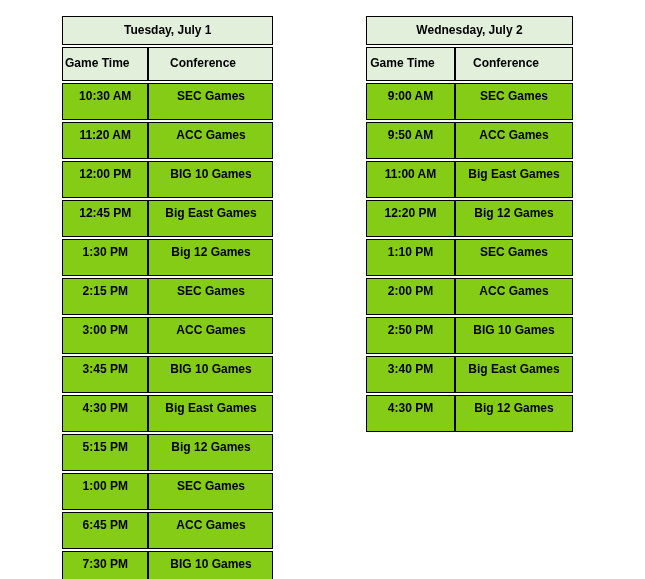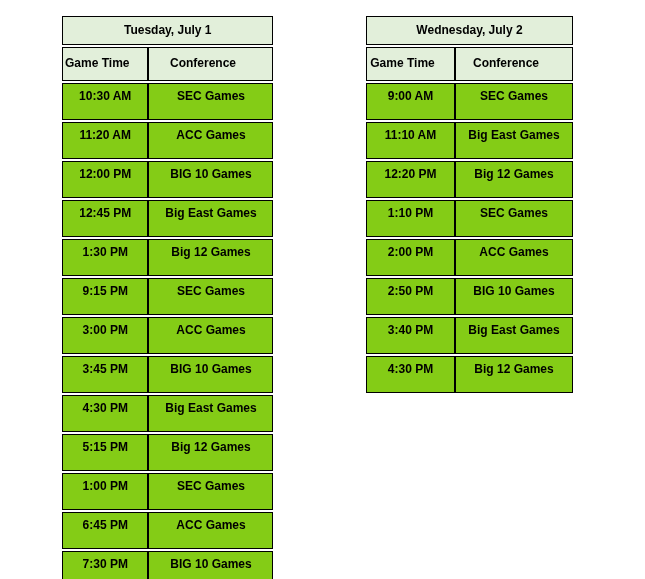--- a/index.html
+++ b/index.html
@@ -86,21 +86,21 @@
         </tr>
         <tr>
           <td>12:45 PM</td>
           <td>Big East Games</td>
         </tr>
         <tr>
           <td>1:30 PM</td>
           <td>Big 12 Games</td>
         </tr>
         <tr>
-          <td>9:15 PM</td>
+          <td>2:15 PM</td>
           <td>SEC Games</td>
         </tr>
         <tr>
           <td>3:00 PM</td>
           <td>ACC Games</td>
         </tr>
         <tr>
           <td>3:45 PM</td>
           <td>BIG 10 Games</td>
         </tr>
@@ -144,21 +144,25 @@
         <th class="col-header">Game Time</th>
         <th class="col-header">Conference</th>
       </tr>
     </thead>
     <tbody>
         <tr>
           <td>9:00 AM</td>
           <td>SEC Games</td>
         </tr>
         <tr>
-          <td>11:10 AM</td>
+          <td>9:50 AM</td>
+          <td>ACC Games</td>
+        </tr>
+        <tr>
+          <td>11:00 AM</td>
           <td>Big East Games</td>
         </tr>
         <tr>
           <td>12:20 PM</td>
           <td>Big 12 Games</td>
         </tr>
         <tr>
           <td>1:10 PM</td>
           <td>SEC Games</td>
         </tr>

